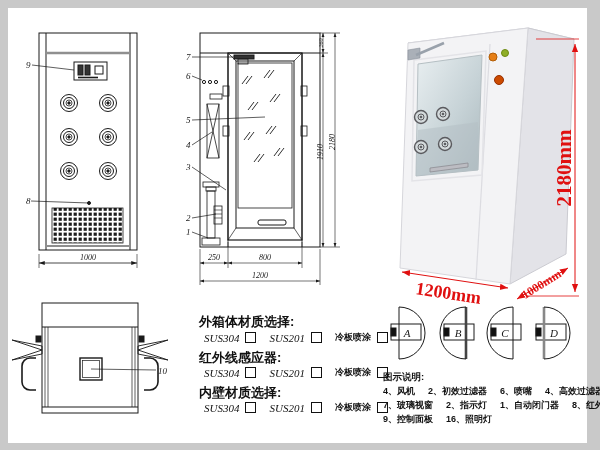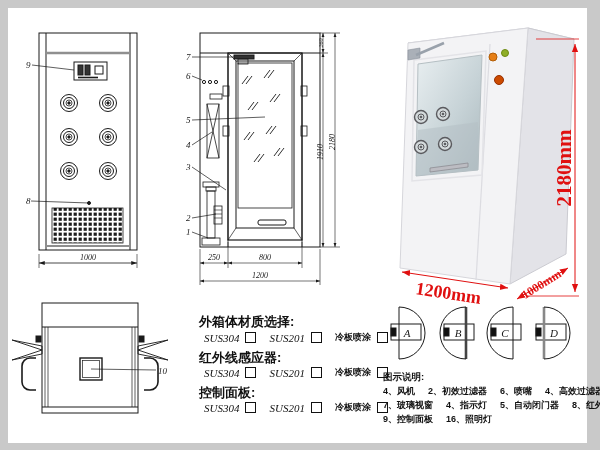--- a/index.html
+++ b/index.html
@@ -304,21 +304,21 @@
         </span>
       <span class="mat-opt">
           <span class="mat-lab">SUS201</span>
           <span class="chk"></span>
         </span>
       <span class="mat-opt">
           <span class="mat-lab cn">冷板喷涂</span>
           <span class="chk"></span>
         </span>
     </div>
-    <div class="mat-title abs" style="left:199px;top:384px;">控制面板:</div>
+    <div class="mat-title abs" style="left:199px;top:384px;">内壁材质选择:</div>
     <div class="mat-row" style="left:204px;top:401px;">
       <span class="mat-opt">
           <span class="mat-lab">SUS304</span>
           <span class="chk"></span>
         </span>
       <span class="mat-opt">
           <span class="mat-lab">SUS201</span>
           <span class="chk"></span>
         </span>
       <span class="mat-opt">
@@ -368,22 +368,22 @@
   <div>
     <div class="leg-title" style="left:383px;top:371px;position:absolute;">图示说明:</div>
     <div class="leg-row" style="left:383px;top:385px;">
       <span class="leg-item">4、风机</span>
       <span class="leg-item">2、初效过滤器</span>
       <span class="leg-item">6、喷嘴</span>
       <span class="leg-item">4、高效过滤器</span>
     </div>
     <div class="leg-row" style="left:383px;top:399px;">
       <span class="leg-item">7、玻璃视窗</span>
-      <span class="leg-item">4、指示灯</span>
-      <span class="leg-item">5、自动闭门器</span>
+      <span class="leg-item">2、指示灯</span>
+      <span class="leg-item">1、自动闭门器</span>
       <span class="leg-item">8、红外线感应器</span>
     </div>
     <div class="leg-row" style="left:383px;top:413px;text-align:right;">
       <span class="leg-item">9、控制面板</span>
       <span class="leg-item">16、照明灯</span>
     </div>
   </div>
 </div>
 
 </body></html>

